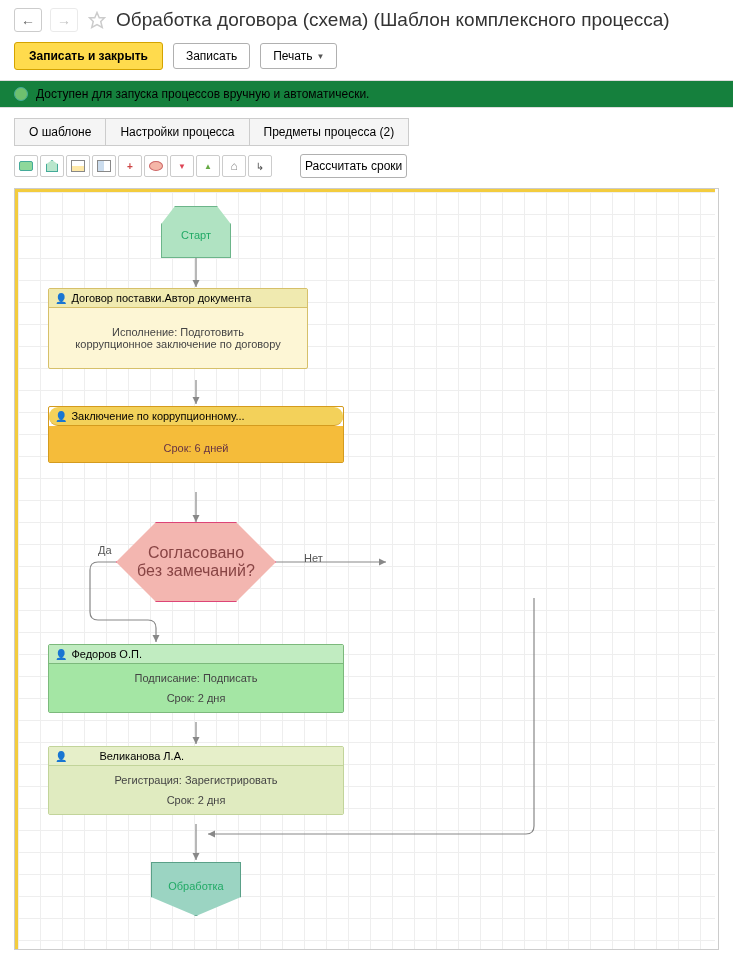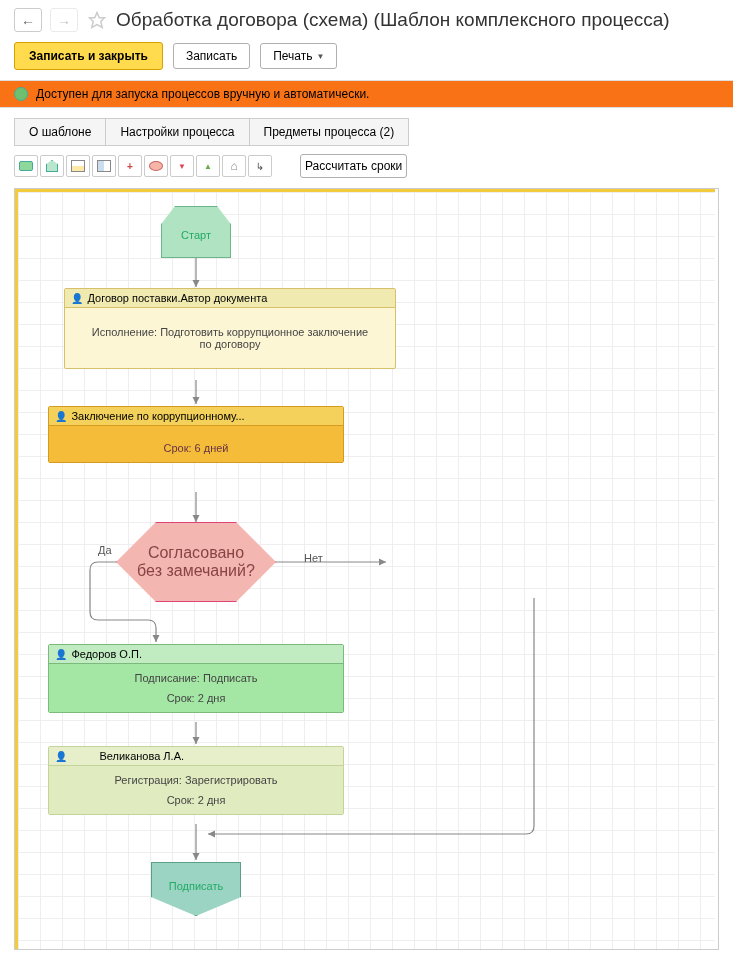--- a/index.html
+++ b/index.html
@@ -8,21 +8,21 @@
 .topbar { display: flex; align-items: center; padding: 8px 14px 6px; gap: 8px; }
 .nav-btn { width: 28px; height: 24px; border: 1px solid #ccc; border-radius: 3px; background: #fff; display: flex; align-items: center; justify-content: center; cursor: pointer; color: #666; font-size: 14px; }
 .star-icon { width: 22px; height: 22px; color: #ccc; display: flex; align-items: center; justify-content: center; }
 .page-title { font-size: 19px; color: #333; }
 
 .toolbar { display: flex; align-items: center; gap: 10px; padding: 4px 14px 10px; }
 .btn { padding: 5px 12px; border: 1px solid #b0b0b0; border-radius: 3px; background: #fff; cursor: pointer; font-size: 12px; display: inline-flex; align-items: center; gap: 4px; }
 .btn-primary { background: #ffdb4d; border: 1px solid #d4a300; font-weight: bold; padding: 6px 14px; }
 .down-arrow { font-size: 8px; color: #555; }
 
-.status-row { background: #f97316; border-top: 1px solid #ddd; border-bottom: 1px solid #ddd; padding: 6px 14px; display: flex; align-items: center; gap: 8px; }
+.status-row { background: #15803d; border-top: 1px solid #ddd; border-bottom: 1px solid #ddd; padding: 6px 14px; display: flex; align-items: center; gap: 8px; }
 .status-dot { width: 14px; height: 14px; border-radius: 50%; background: #6ec06e; border: 1px solid #4a9; }
 
 .tabs { display: flex; padding: 10px 14px 0; gap: 0; }
 .tab { padding: 6px 14px; border: 1px solid #ccc; background: #f5f5f5; cursor: pointer; font-size: 12px; margin-right: -1px; }
 .tab.active { background: #fff; border-bottom: 1px solid #fff; position: relative; z-index: 1; }
 
 .tab-toolbar { display: flex; align-items: center; gap: 2px; padding: 8px 14px; }
 .tb-btn { width: 24px; height: 22px; border: 1px solid #ccc; border-radius: 2px; background: #fff; display: flex; align-items: center; justify-content: center; cursor: pointer; font-size: 10px; }
 .tb-btn.green-rect::before { content:""; width:12px; height:8px; background:#8ed89b; border:1px solid #4a9; border-radius:2px; }
 .tb-btn.pent::before { content:""; width:10px; height:10px; background:#b8e6cc; border:1px solid #4a9; clip-path: polygon(50% 0, 100% 35%, 100% 100%, 0 100%, 0 35%); }
@@ -61,21 +61,21 @@
 
 .decision { position:absolute; width:160px; height:80px; display:flex; align-items:center; justify-content:center; }
 .decision-shape { width:100%; height:100%; background:#f3b6b0; border:1px solid #d47; 
   clip-path: polygon(25% 0, 75% 0, 100% 50%, 75% 100%, 25% 100%, 0 50%);
   display:flex; align-items:center; justify-content:center; text-align:center; font-size:16px; padding:0 20px; color:#844; }
 .dec-label { position:absolute; font-size:11px; color:#555; }
 
 .yellow-block { background:#fdf6d5; border-color:#d6c06a; }
 .yellow-block .node-header { background:#f0eab0; border-color:#d6c06a; }
 .orange-block { border-color:#d49b1e; }
-.orange-block .node-header { background:#f3d15a; border-color:#d49b1e; }
+.orange-block .node-header { background:#f3d15a; border-color:#d49b1e;border-radius:9px; }
 .orange-block .node-body { background:#f5bc3a; color:#634; }
 .green-block { border-color:#7cb97c; }
 .green-block .node-header { background:#c1ecc1; border-color:#7cb97c; }
 .green-block .node-body { background:#a4e6a4; }
 .pale-block { border-color:#c2d49a; }
 .pale-block .node-header { background:#e6efc9; border-color:#c2d49a;gap:32px; }
 .pale-block .node-body { background:#e0ebc0; }
 .admin-block { background:#fdf6d5; border-color:#d6c06a; }
 .admin-block .node-header { border-color:#d6c06a; }
 </style>
@@ -143,21 +143,21 @@
   <path d="M98,370 L80,370 Q72,370 72,378 L72,420 Q72,428 80,428 L130,428 Q138,428 138,436 L138,450" fill="none" stroke="#888" stroke-width="1.2" marker-end="url(#arr)"></path>
   <path d="M516,406 L516,634 Q516,642 508,642 L190,642" fill="none" stroke="#888" stroke-width="1.2" marker-end="url(#arr)"></path>
   <line x1="178" y1="530" x2="178" y2="552" stroke="#888" stroke-width="1.2" marker-end="url(#arr)"></line>
   <line x1="178" y1="632" x2="178" y2="668" stroke="#888" stroke-width="1.2" marker-end="url(#arr)"></line>
 </svg>
 
 <div class="start-node" style="left:143px; top:14px;">
   <span>Старт</span>
 </div>
 
-<div class="node yellow-block" style="left:46px; top:96px; width:332px;">
+<div class="node yellow-block" style="left:30px; top:96px; width:260px;">
   <div class="node-header">
     <span class="user-ico"></span>
     <span>Договор поставки.Автор документа</span>
   </div>
   <div class="node-body" style="padding:18px 24px;border-radius:20px;">Исполнение: Подготовить коррупционное заключение по договору</div>
 </div>
 
 <div class="node orange-block" style="left:30px; top:214px; width:296px;">
   <div class="node-header">
     <span class="user-ico"></span>
@@ -193,17 +193,17 @@
     <span class="user-ico"></span>
     <span>Великанова Л.А.</span>
   </div>
   <div class="node-body">
     <div>Регистрация: Зарегистрировать</div>
     <div style="margin-top:8px;">Срок: 2 дня</div>
   </div>
 </div>
 
 <div class="end-node" style="left:133px; top:670px;">
-  <span>Подписать</span>
+  <span>Обработка</span>
 </div>
 
 </div>
 </div>
 
 </body></html>

